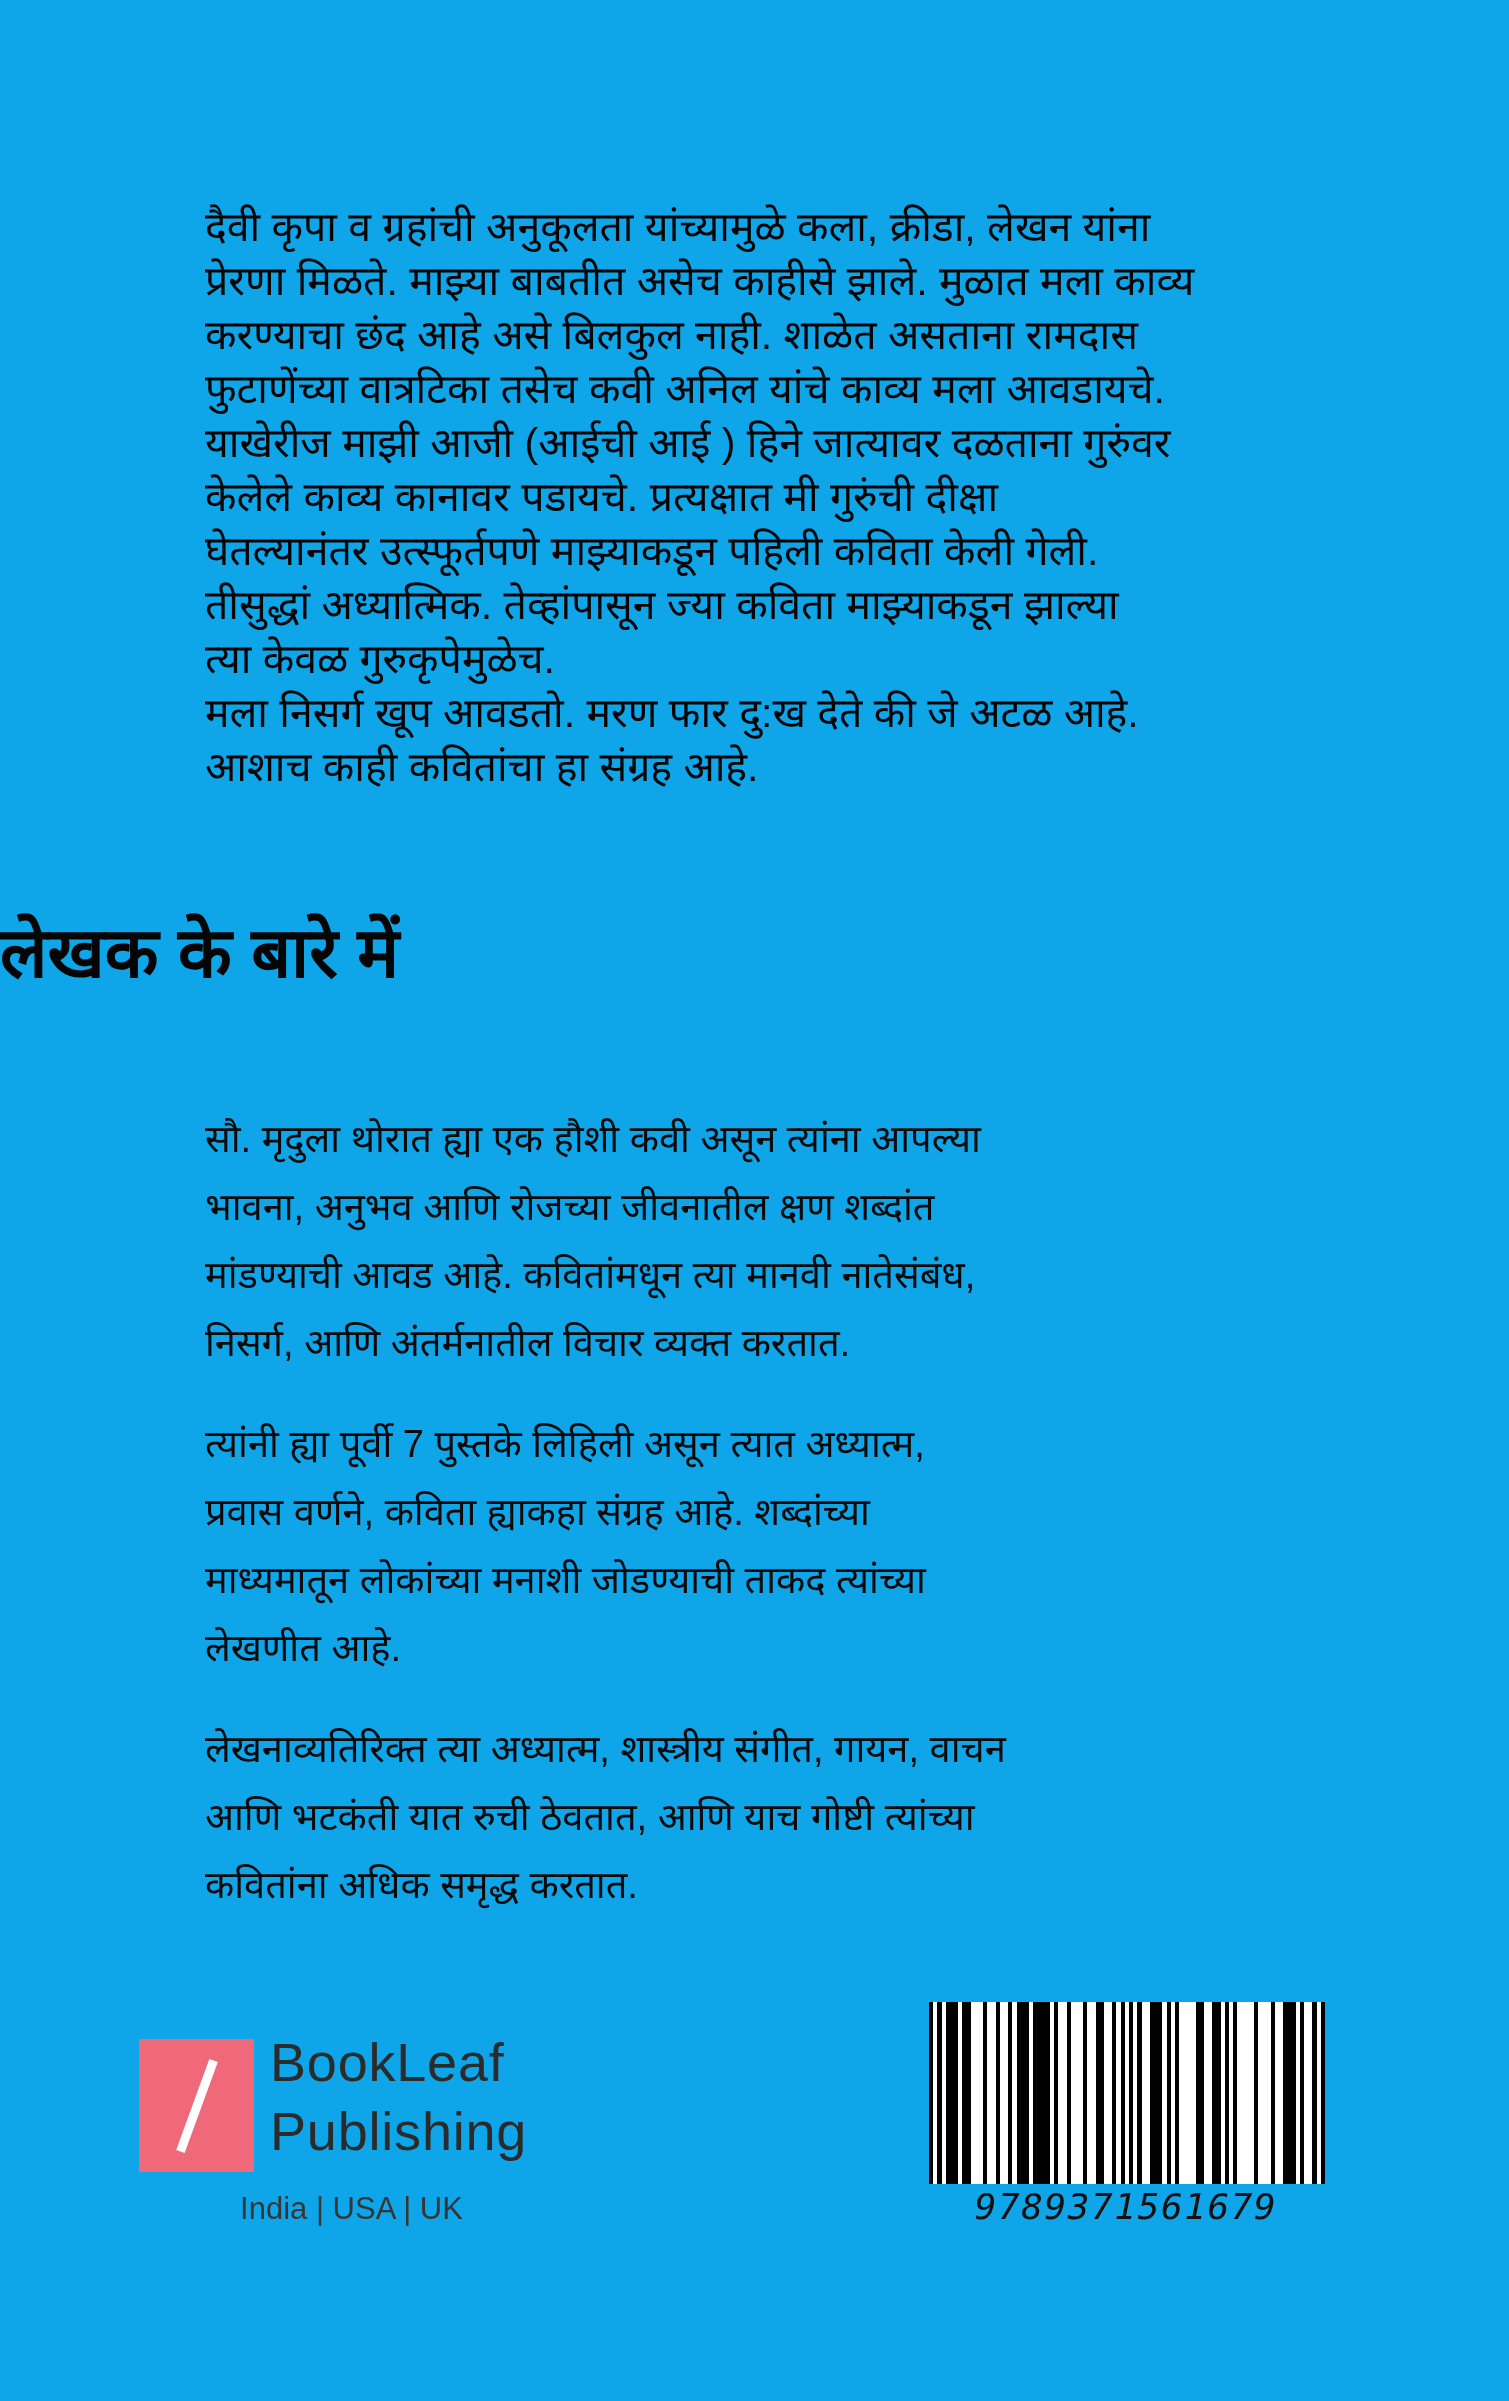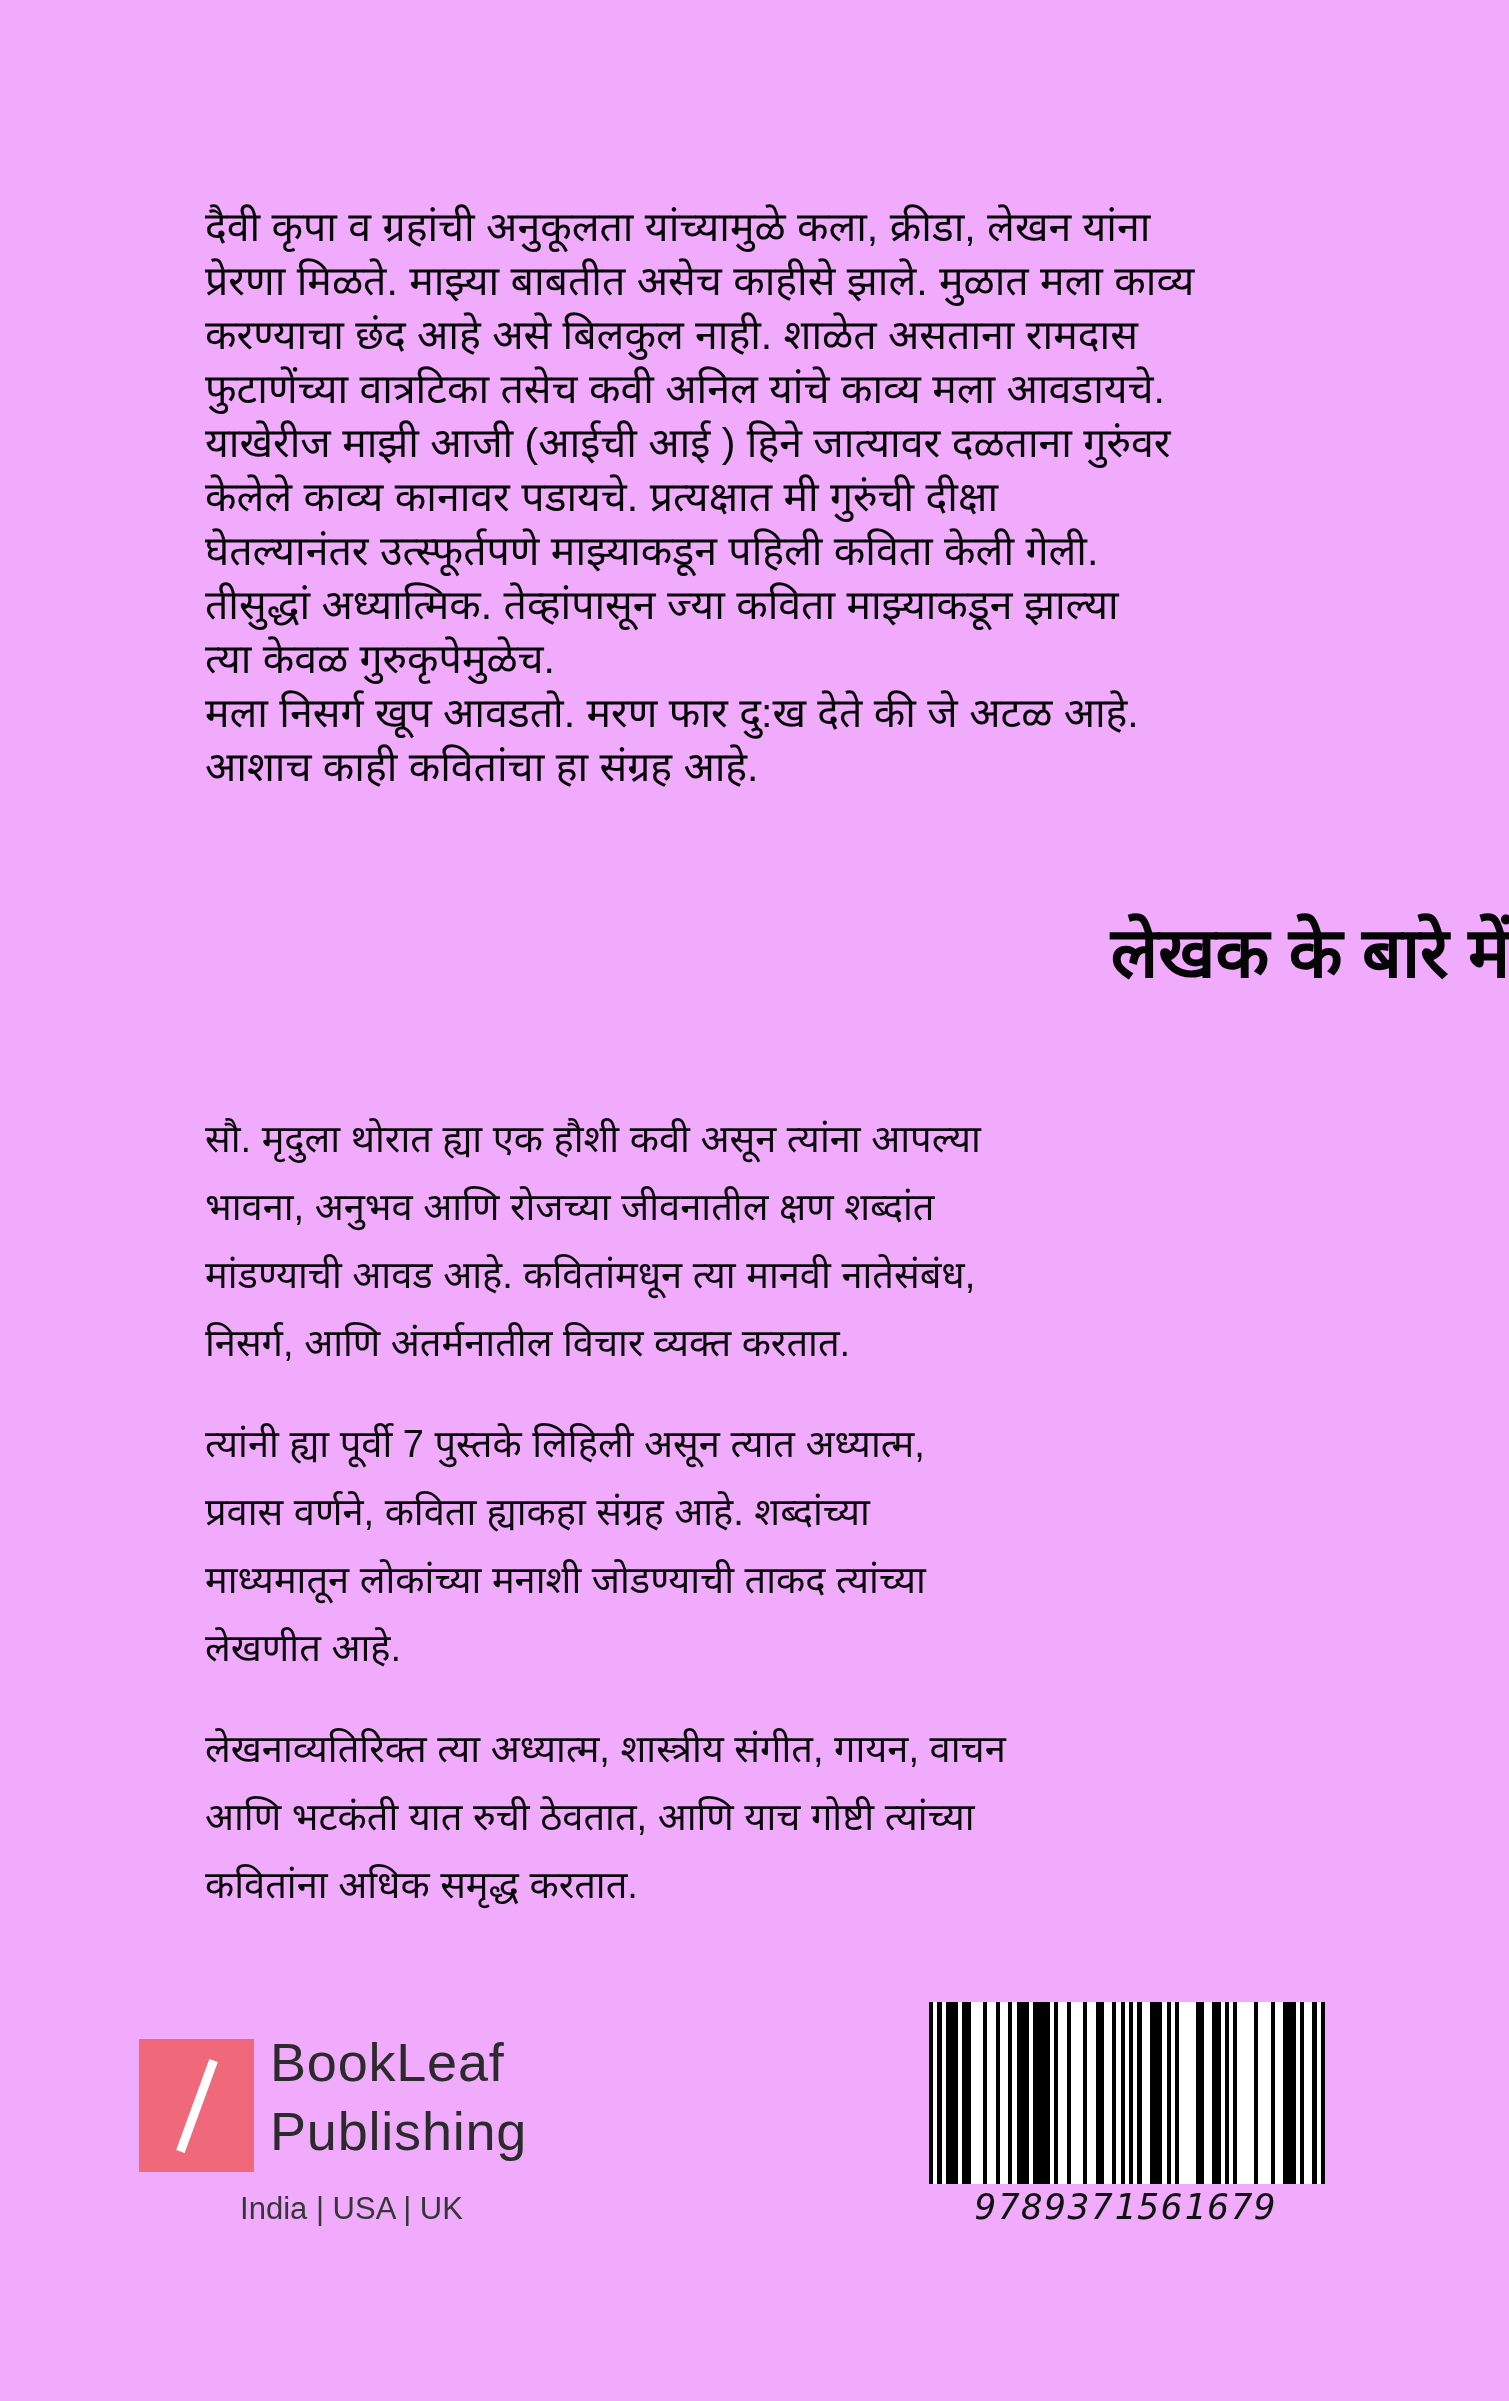--- a/index.html
+++ b/index.html
@@ -1,20 +1,20 @@
 <!DOCTYPE html>
 <html style="font-size:13px"><head>
 <meta charset="utf-8">
 <style>
   html, body { margin: 0; padding: 0; background: #ffffff; }
   .page {
     position: relative;
     width: 1510px;
     height: 2401px;
-    background: #f0abfc;
+    background: #0ea5e9;
     overflow: hidden;
     font-family: "Liberation Sans", "DejaVu Sans", sans-serif;
     color: #000000;
   }
 
   
   .bio {
     position: absolute;
     left: 205px;
     top: 200px;
@@ -26,21 +26,21 @@
     color: #050505;
   }
 
   
   .heading {
     position: absolute;
     left: 0;
     top: 910px;
     width: 100%;
     margin: 0;
-    text-align: right;
+    text-align: left;
     font-size: 70px;
     line-height: 1.25;
     font-weight: 600;
     color: #050505;
   }
 
   
   .about {
     position: absolute;
     left: 205px;

